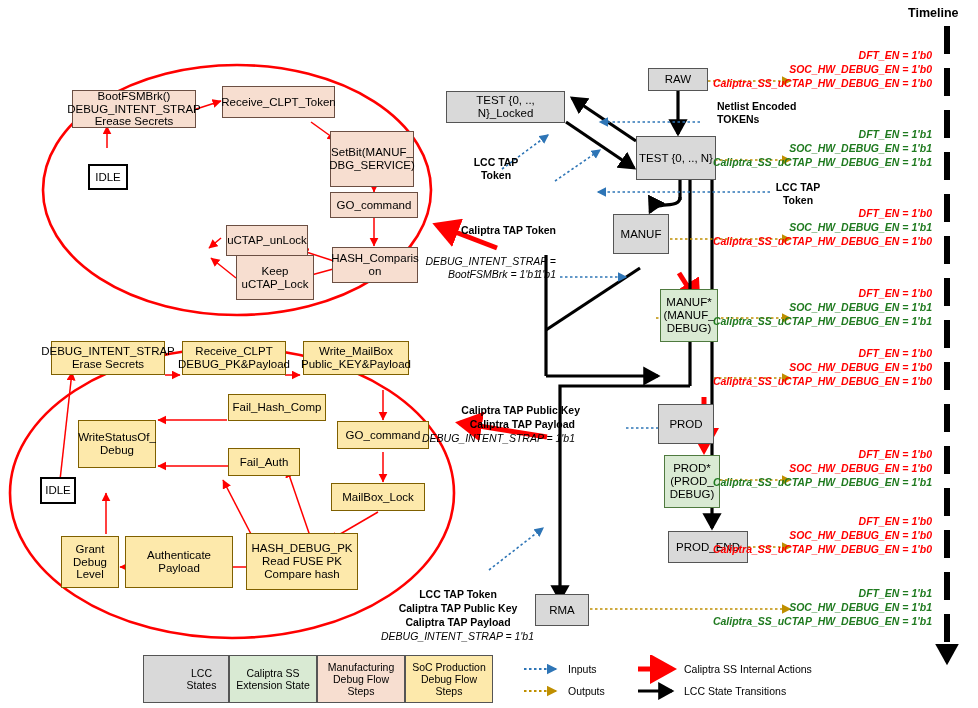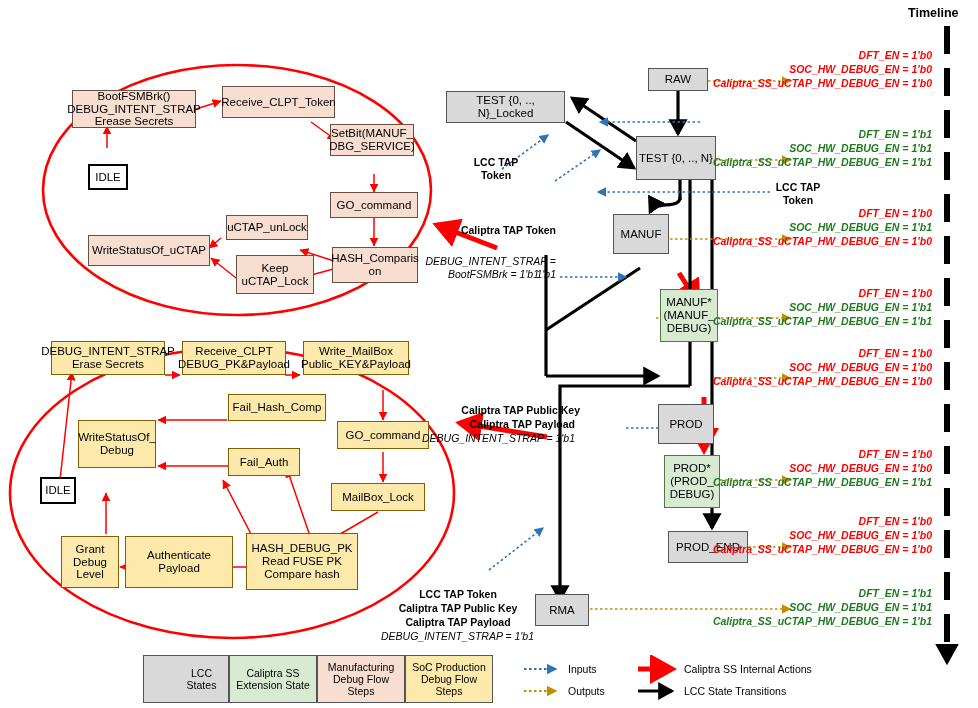--- a/index.html
+++ b/index.html
@@ -207,34 +207,33 @@
   </svg>
 
   <div class="node n-manuf" style="left:72px; top:90px; width:124px; height:38px;">BootFSMBrk()
 DEBUG_INTENT_STRAP
 Erease Secrets</div>
 
   <div class="node n-idle" style="left:88px; top:164px; width:40px; height:26px;">IDLE</div>
 
   <div class="node n-manuf" style="left:222px; top:86px; width:113px; height:32px;">Receive_CLPT_Token</div>
 
-  <div class="node n-manuf" style="left:330px; top:124px; width:84px; height:32px;text-align:center;">SetBit(MANUF_
+  <div class="node n-manuf" style="left:330px; top:131px; width:84px; height:56px;text-align:center;">SetBit(MANUF_
 DBG_SERVICE)</div>
 
   <div class="node n-manuf" style="left:330px; top:192px; width:88px; height:26px;">GO_command</div>
 
   <div class="node n-manuf" style="left:332px; top:247px; width:86px; height:36px;">HASH_Comparis
 on</div>
 
-  <div class="node n-manuf" style="left:236px; top:255px; width:78px; height:39px;">Keep
+  <div class="node n-manuf" style="left:236px; top:255px; width:78px; height:45px;">Keep
 uCTAP_Lock</div>
 
-  <div class="node n-manuf" style="left:226px; top:215px; width:82px; height:25px;">uCTAP_unLock</div>
-
-  <div class="node n-manuf" style="left:88px; top:235px; width:122px; height:31px;">WriteStatusOf_uCTAP</div>
+  <div class="node n-manuf" style="left:226px; top:225px; width:82px; height:31px;">uCTAP_unLock</div>
+
 
   <div class="node n-soc" style="left:51px; top:341px; width:114px; height:34px;">DEBUG_INTENT_STRAP
 Erase Secrets</div>
 
   <div class="node n-soc" style="left:182px; top:341px; width:104px; height:34px;">Receive_CLPT
 DEBUG_PK&amp;Payload</div>
 
   <div class="node n-soc" style="left:303px; top:341px; width:106px; height:34px;">Write_MailBox
 Public_KEY&amp;Payload</div>
 
@@ -277,20 +276,22 @@
   <div class="node n-lcc" style="left:658px; top:358px; width:56px; height:40px;margin-top:46px;">PROD</div>
 
   <div class="node n-ext" style="left:664px; top:455px; width:56px; height:53px;">PROD*
 (PROD_
 DEBUG)</div>
 
   <div class="node n-lcc" style="left:668px; top:531px; width:80px; height:32px;">PROD_END</div>
 
   <div class="node n-lcc" style="left:535px; top:594px; width:54px; height:32px;">RMA</div>
 
+  <div class="lbl bold" style="left:717px; top:100px; width:110px;">Netlist Encoded
+TOKENs</div>
 
   <div class="lbl bold center" style="left:460px; top:156px; width:72px;">LCC TAP
 Token</div>
 
   <div class="lbl bold center" style="left:762px; top:181px; width:72px;">LCC TAP
 Token</div>
 
   <div class="lbl bold right" style="left:416px; top:224px; width:140px;">Caliptra TAP Token</div>
   <div class="lbl ital right" style="left:406px; top:255px; width:150px;">DEBUG_INTENT_STRAP = 1'b1</div>
   <div class="lbl ital right" style="left:406px; top:268px; width:133px;">BootFSMBrk = 1'b1</div>

